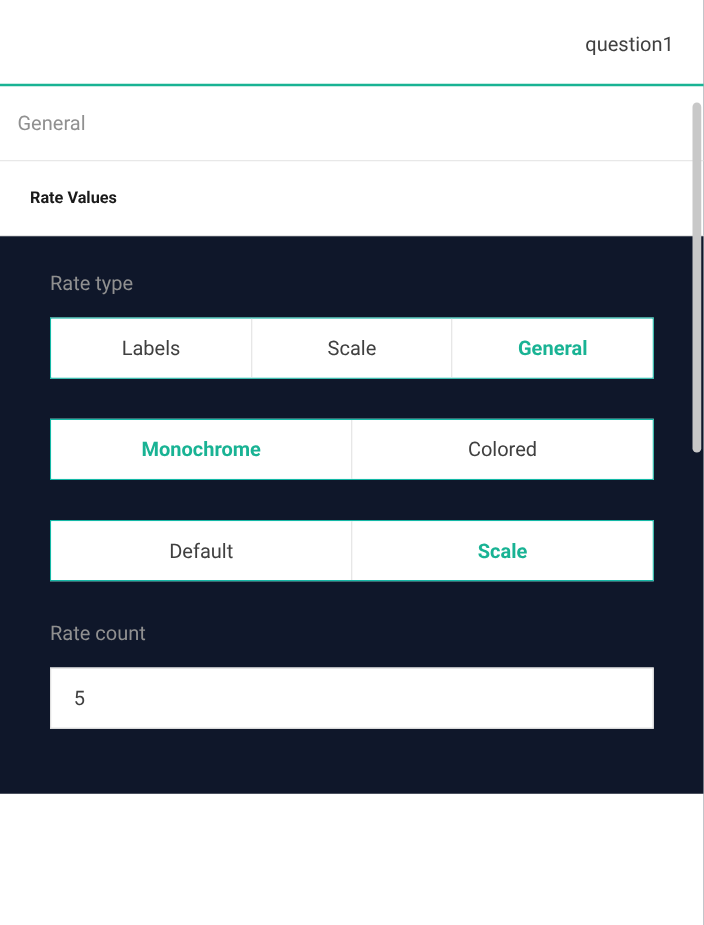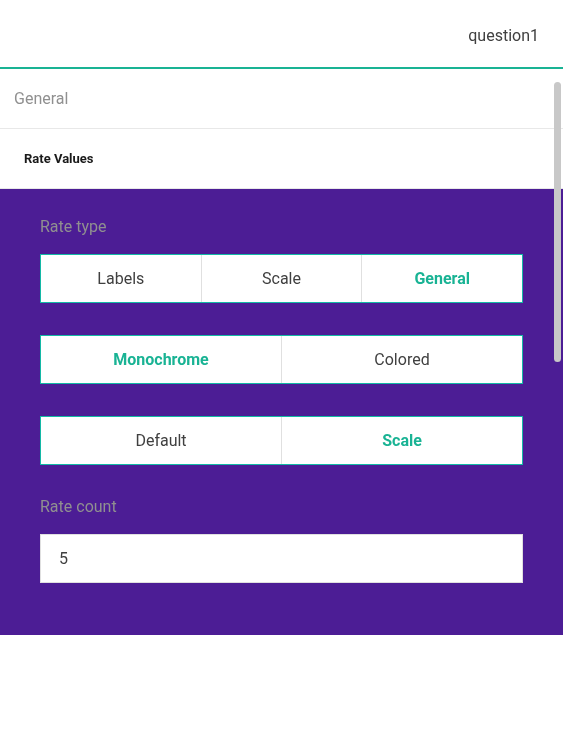--- a/index.html
+++ b/index.html
@@ -49,21 +49,21 @@
     }
     .tab-rate-values {
       padding: 22px 24px;
       border-bottom: 1px solid #e8e8e8;
       color: #1a1a1a;
       font-size: 13px;
       font-weight: 700;
       cursor: pointer;
     }
     .panel-body {
-      background: #4c1d95;
+      background: #0f172a;
       padding: 28px 40px 20px 40px;
     }
     .field-group {
       margin-bottom: 32px;
     }
     .field-label {
       color: #909090;
       font-size: 16px;
       margin-bottom: 18px;
       font-weight: 400;

